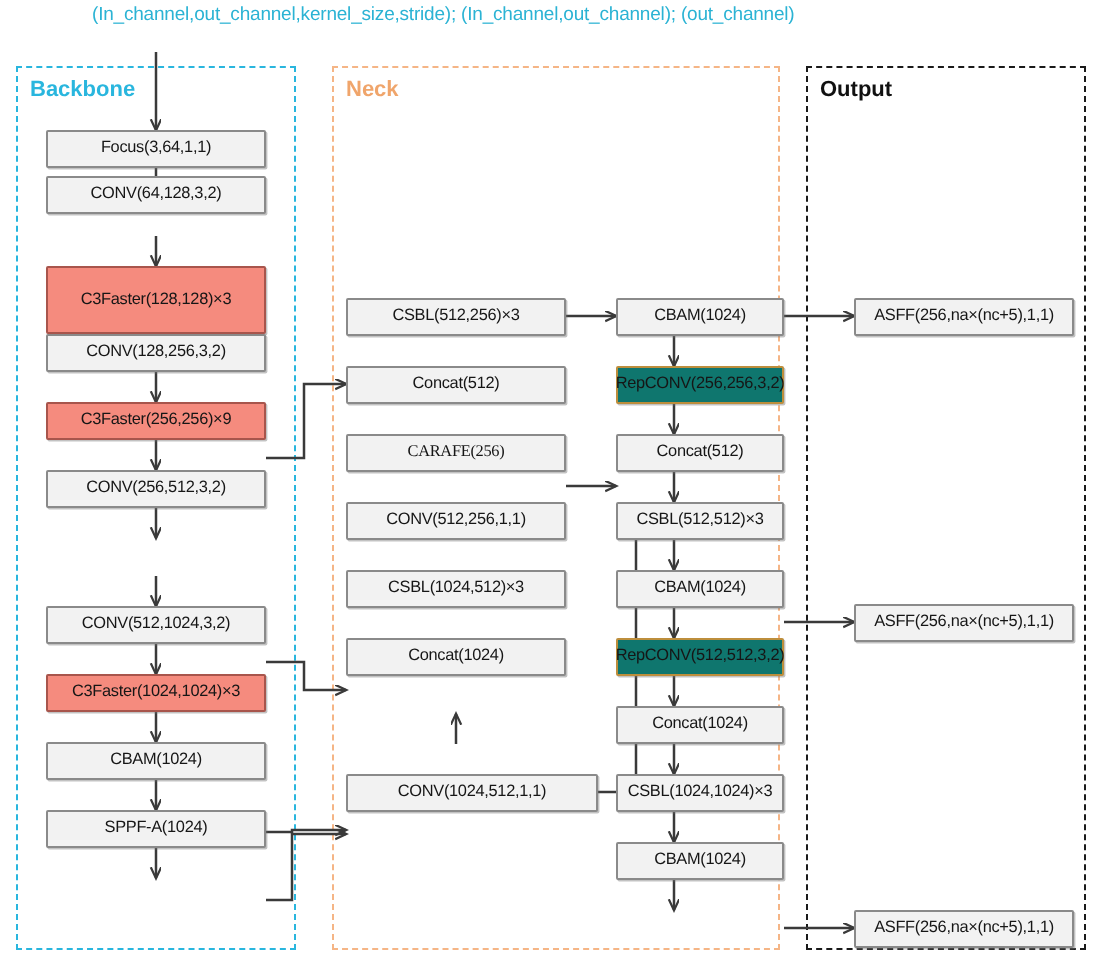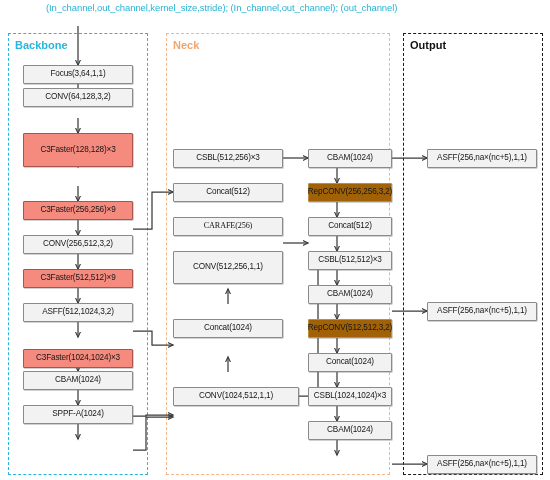--- a/index.html
+++ b/index.html
@@ -23,21 +23,21 @@
        border:1.6px dashed #1a1a1a;}
   #region-output .rlabel{color:#111;}
 
   .node{position:absolute;box-sizing:border-box;display:flex;align-items:center;
         justify-content:center;text-align:right;
         border:1.1px solid #8a8a8a;background:#F2F2F2;color:#161616;
         font-size:8.2px;line-height:1.05;letter-spacing:-0.15px;
         border-radius:1px;box-shadow:0.7px 0.7px 0 rgba(120,120,120,0.45);
         padding:0 16px;white-space:nowrap;}
   .node.red{background:#F58B7E;border-color:#A8554C;}
-  .node.orange{background:#a16207;border-color:#BD8E3C;}
+  .node.orange{background:#0f766e;border-color:#BD8E3C;}
 </style>
 </head>
 <body>
 
 <div id="canvas">
 
   <div class="legend">(In_channel,out_channel,kernel_size,stride); (In_channel,out_channel); (out_channel)</div>
 
   <div class="region" id="region-backbone">
     <div class="rlabel">Backbone</div>
@@ -104,31 +104,32 @@
 
       <path d="M392,158 L427,158"></path>
       <path d="M392,311 L427,311"></path>
       <path d="M392,464 L427,464"></path>
     </g>
   </svg>
 
 <div class="node" style="left: 23px; top: 65px; width: 110px; height: 19px;">Focus(3,64,1,1)</div>
     <div class="node" style="left: 23px; top: 88px; width: 110px; height: 19px;">CONV(64,128,3,2)</div>
     <div class="node red" style="left: 23px; top: 133px; width: 110px; height: 34px;">C3Faster(128,128)×3</div>
+    <div class="node" style="left: 23px; top: 167px; width: 110px; height: 19px;">CONV(128,256,3,2)</div>
     <div class="node red" style="left: 23px; top: 201px; width: 110px; height: 19px;">C3Faster(256,256)×9</div>
     <div class="node" style="left: 23px; top: 235px; width: 110px; height: 19px;">CONV(256,512,3,2)</div>
-    <div class="node red" style="left: 23px; top: 269px; width: 110px; height: 19px;">C3Faster(512,512)×9</div>
-    <div class="node" style="left: 23px; top: 303px; width: 110px; height: 19px;">ASFF(512,1024,3,2)</div>
-    <div class="node red" style="left: 23px; top: 349px; width: 110px; height: 19px;">C3Faster(1024,1024)×3</div>
+    <div class="node" style="left: 23px; top: 303px; width: 110px; height: 19px;">CONV(512,1024,3,2)</div>
+    <div class="node red" style="left: 23px; top: 337px; width: 110px; height: 19px;">C3Faster(1024,1024)×3</div>
     <div class="node" style="left: 23px; top: 371px; width: 110px; height: 19px;">CBAM(1024)</div>
     <div class="node" style="left: 23px; top: 405px; width: 110px; height: 19px;">SPPF-A(1024)</div>
     <div class="node" style="left: 173px; top: 149px; width: 110px; height: 19px;">CSBL(512,256)×3</div>
     <div class="node" style="left: 173px; top: 183px; width: 110px; height: 19px;">Concat(512)</div>
     <div class="node" style="left: 173px; top: 217px; width: 110px; height: 19px; font-family: Liberation Serif, serif;">CARAFE(256)</div>
-    <div class="node" style="left: 173px; top: 251px; width: 110px; height: 33px;">CONV(512,256,1,1)</div>
+    <div class="node" style="left: 173px; top: 251px; width: 110px; height: 19px;">CONV(512,256,1,1)</div>
+    <div class="node" style="left: 173px; top: 285px; width: 110px; height: 19px;">CSBL(1024,512)×3</div>
     <div class="node" style="left: 173px; top: 319px; width: 110px; height: 19px;">Concat(1024)</div>
     <div class="node" style="left: 173px; top: 387px; width: 126px; height: 19px;">CONV(1024,512,1,1)</div>
     <div class="node" style="left: 308px; top: 149px; width: 84px; height: 19px;">CBAM(1024)</div>
     <div class="node orange" style="left: 308px; top: 183px; width: 84px; height: 19px;">RepCONV(256,256,3,2)</div>
     <div class="node" style="left: 308px; top: 217px; width: 84px; height: 19px;">Concat(512)</div>
     <div class="node" style="left: 308px; top: 251px; width: 84px; height: 19px;">CSBL(512,512)×3</div>
     <div class="node" style="left: 308px; top: 285px; width: 84px; height: 19px;">CBAM(1024)</div>
     <div class="node orange" style="left: 308px; top: 319px; width: 84px; height: 19px;">RepCONV(512,512,3,2)</div>
     <div class="node" style="left: 308px; top: 353px; width: 84px; height: 19px;">Concat(1024)</div>
     <div class="node" style="left: 308px; top: 387px; width: 84px; height: 19px;">CSBL(1024,1024)×3</div>

